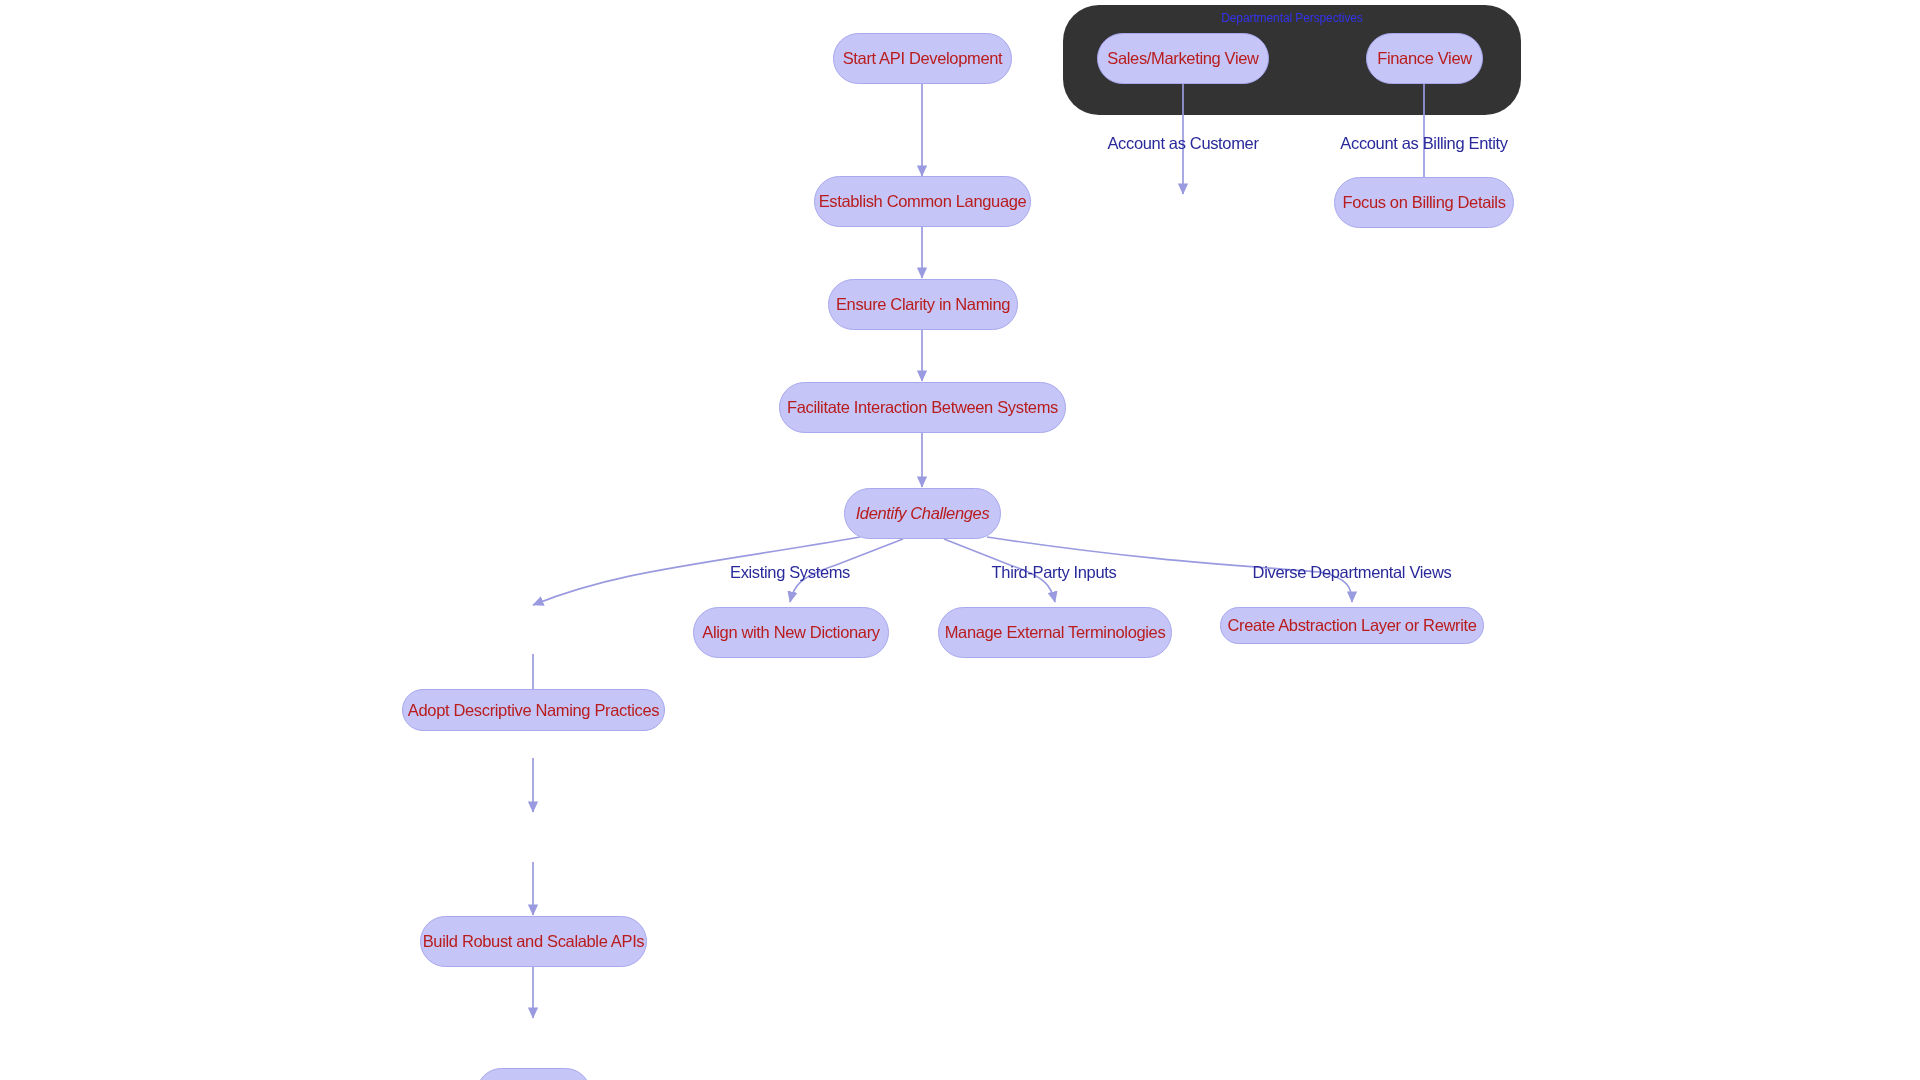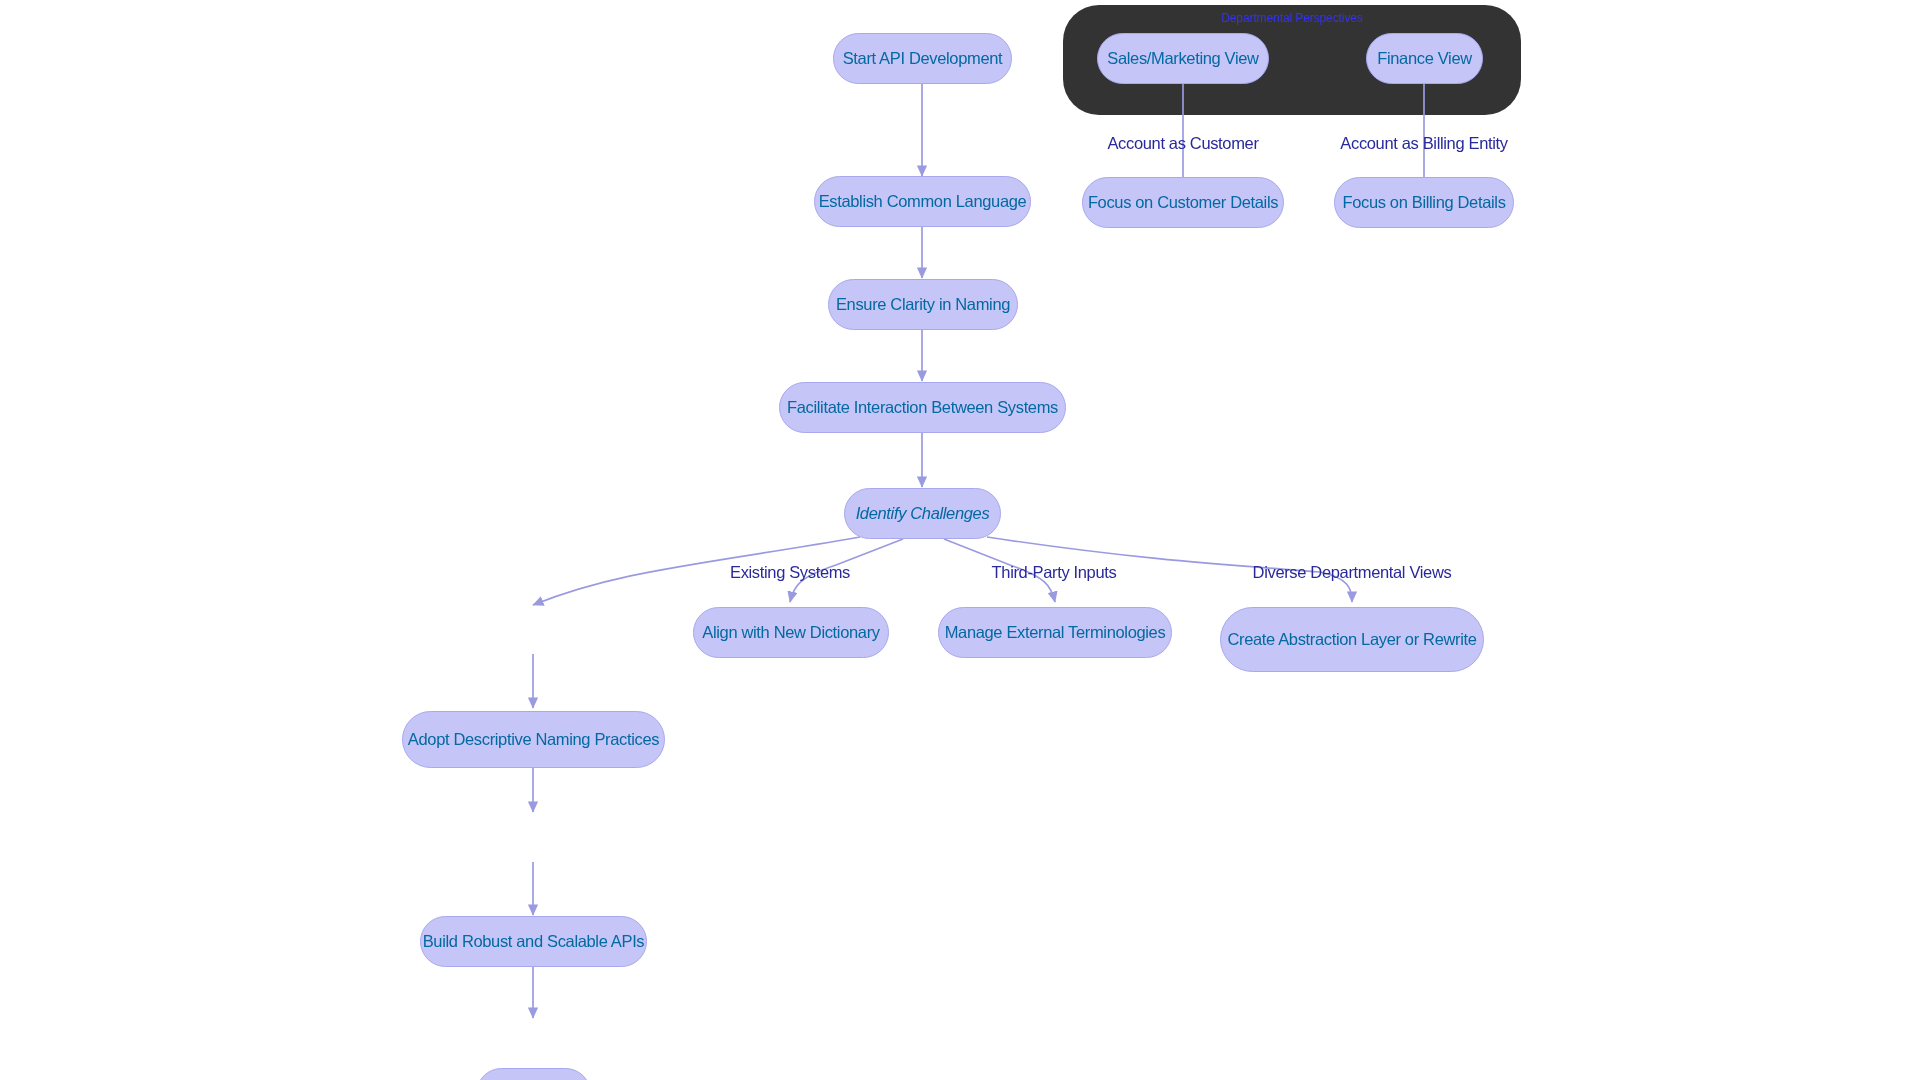--- a/index.html
+++ b/index.html
@@ -44,21 +44,21 @@
   }
   .node {
     position: absolute;
     background: #c5c5f7;
     border: 1.3px solid #a8a8ee;
     border-radius: 999px;
     display: flex;
     align-items: center;
     justify-content: center;
     box-sizing: border-box;
-    color: #0369a1;
+    color: #b91c1c;
     font-size: 16.5px;
     letter-spacing: -0.35px;
     white-space: nowrap;
     font-family: "Liberation Sans", sans-serif;
   }
   .edge-label {
     position: absolute;
     color: #29299b;
     font-size: 16.5px;
     letter-spacing: -0.35px;
@@ -127,48 +127,45 @@
 
 
   <div class="node" style="left:693px; top:607px; width:196px; height:51px;">
     <span>Align with New Dictionary</span>
   </div>
 
   <div class="node" style="left:938px; top:607px; width:234px; height:51px;">
     <span>Manage External Terminologies</span>
   </div>
 
-  <div class="node" style="left:1220px; top:607px; width:264px; height:65px;">
+  <div class="node" style="left:1220px; top:607px; width:264px; height:37px;">
     <span>Create Abstraction Layer or Rewrite</span>
   </div>
 
-  <div class="node" style="left:402px; top:711px; width:263px; height:57px;text-align:right;">
+  <div class="node" style="left:402px; top:689px; width:263px; height:42px;text-align:right;">
     <span>Adopt Descriptive Naming Practices</span>
   </div>
 
 
   <div class="node" style="left:420px; top:916px; width:227px; height:51px;">
     <span>Build Robust and Scalable APIs</span>
   </div>
 
   <div class="node" style="left:476px; top:1068px; width:115px; height:51px;">
     <span>End Process</span>
   </div>
 
   <div class="node" style="left:1097px; top:33px; width:172px; height:51px;">
     <span>Sales/Marketing View</span>
   </div>
 
   <div class="node" style="left:1366px; top:33px; width:117px; height:51px;">
     <span>Finance View</span>
   </div>
 
-  <div class="node" style="left:1082px; top:177px; width:202px; height:51px;">
-    <span>Focus on Customer Details</span>
-  </div>
 
   <div class="node" style="left:1334px; top:177px; width:180px; height:51px;">
     <span>Focus on Billing Details</span>
   </div>
 
   <div class="edge-label" style="left:790px; top:563px;">Existing Systems</div>
 
   <div class="edge-label" style="left:1054px; top:563px;">Third-Party Inputs</div>
 
   <div class="edge-label" style="left:1352px; top:563px;">Diverse Departmental Views</div>

